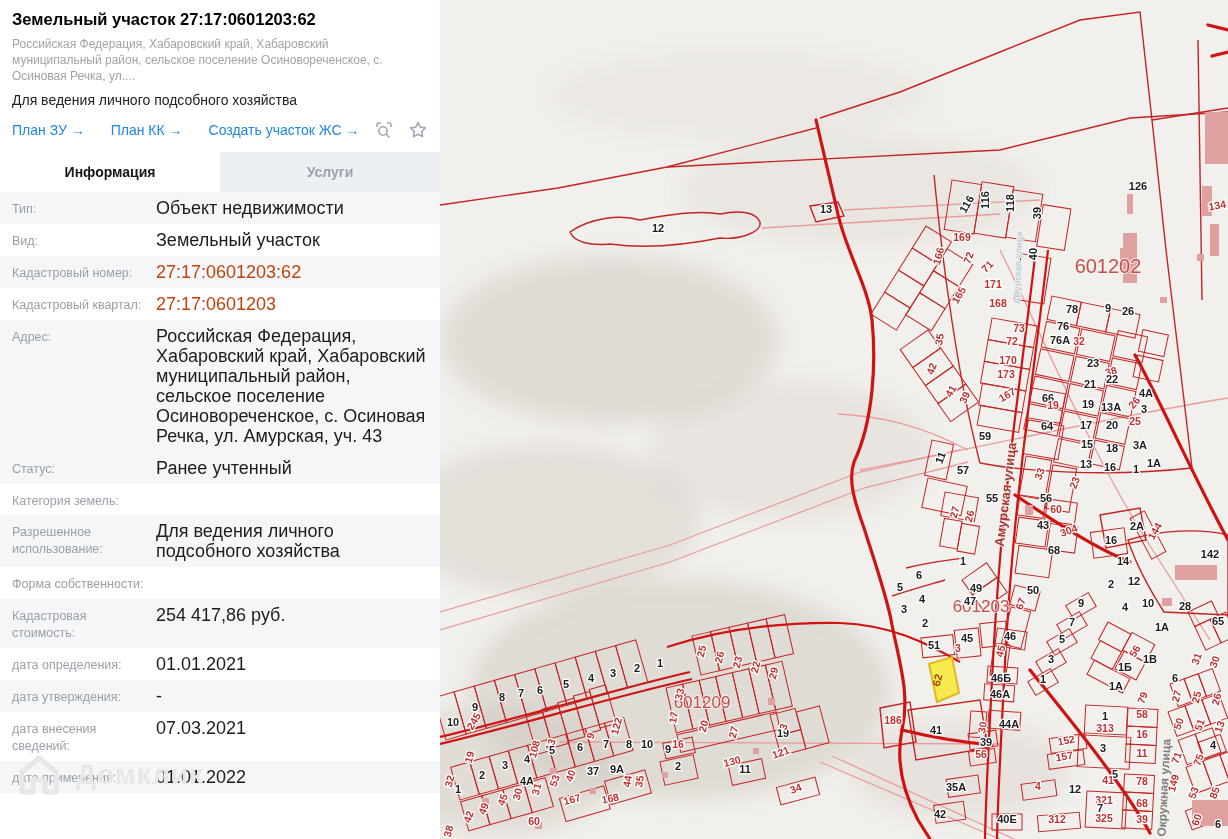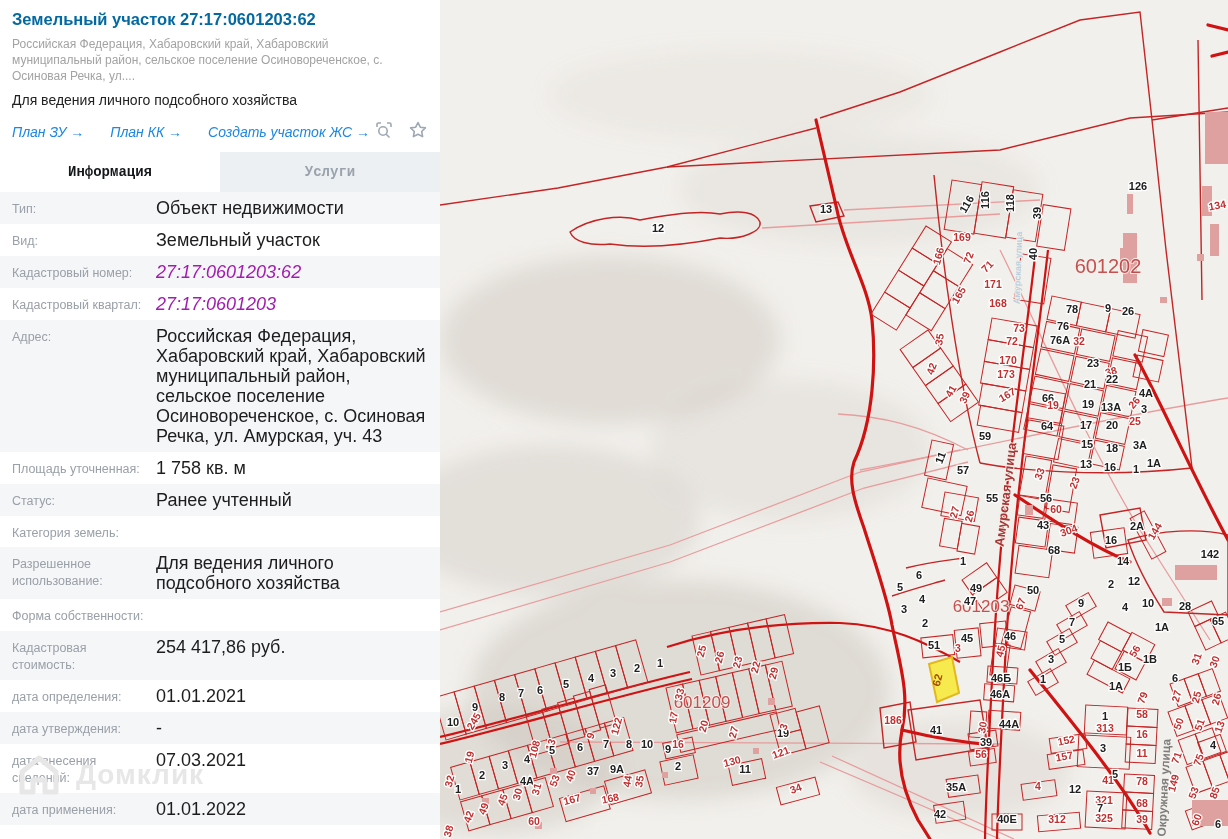--- a/index.html
+++ b/index.html
@@ -1,38 +1,38 @@
 <!DOCTYPE html>
 <html><head>
 <meta charset="utf-8">
 <style>
   html,body{margin:0;padding:0;background:#fff;}
   .app{position:relative;width:1228px;height:839px;overflow:hidden;font-family:"Liberation Sans",sans-serif;background:#fff;}
   
   .panel{position:absolute;left:0;top:0;width:440px;height:839px;background:#fff;z-index:2;}
   .hdr{padding:10px 12px 0 12px;}
-  .title{font-size:16.5px;font-weight:bold;color:#0369a1;margin:0 0 7px 0;}
+  .title{font-size:16.5px;font-weight:bold;color:#000000;margin:0 0 7px 0;}
   .subtitle{font-size:12px;color:#a3a3a3;line-height:1.35;margin:0 0 7px 0;max-width:400px;}
   .usage{font-size:14px;color:#222;margin:0 0 10px 0;}
-  .linksrow{display:flex;align-items:flex-end;padding:2px 0 12px 0;font-style:italic;}
+  .linksrow{display:flex;align-items:center;padding:2px 0 12px 0;}
   .plink{font-size:14px;color:#1d87e2;cursor:pointer;white-space:nowrap;}
   .hdricons{margin-left:auto;display:flex;gap:14px;align-items:center;}
   .hicon{width:20px;height:20px;color:#9dա8b4;color:#9da8b4;cursor:pointer;}
   .hicon svg{width:20px;height:20px;display:block;}
   
   .tabs{display:flex;height:40px;background:#edf0f3;}
-  .tab{flex:1;display:flex;align-items:center;justify-content:center;font-size:14px;font-weight:bold;color:#9aa3ad;cursor:pointer;font-family:Liberation Mono, monospace;}
+  .tab{flex:1;display:flex;align-items:center;justify-content:center;font-size:14px;font-weight:bold;color:#9aa3ad;cursor:pointer;}
   .tab.active{background:#fff;color:#15181b;}
   
   .rows{}
   .row{display:flex;padding:6px 12px;}
   .row.alt{background:#f5f6f8;}
   .row .lbl{width:140px;min-width:140px;color:#9aa0a8;font-size:12.5px;line-height:1.35;padding-top:3px;}
   .row .val{flex:1;font-size:18px;color:#1d1d1f;line-height:20px;padding-left:4px;}
-  .row .val.link{color:#a21caf;cursor:pointer;font-style:italic;}
+  .row .val.link{color:#c2410c;cursor:pointer;}
   
   .wm{position:absolute;left:12px;top:748px;display:flex;align-items:center;gap:10px;color:#e7e7e7;pointer-events:none;}
   .wm svg{width:54px;height:54px;display:block;}
   .wm .wmt{font-size:28px;font-weight:bold;letter-spacing:1px;}
   
   .map{position:absolute;left:440px;top:0;width:788px;height:839px;background:#f2f0ec;box-shadow:inset 8px 0 10px -8px rgba(0,0,0,.28);}
   .map svg{display:block;}
   .p rect,.p path,.p polygon{fill:none;stroke:#c42424;stroke-width:1;}
   .p2 path{fill:none;stroke:#c42424;stroke-width:1.4;}
   .thick path{fill:none;stroke:#cf1212;stroke-width:3.2;stroke-linecap:round;}
@@ -97,24 +97,20 @@
           <div class="lbl">Кадастровый номер:</div>
           <div class="val link">27:17:0601203:62</div>
         </div>
         <div class="row">
           <div class="lbl">Кадастровый квартал:</div>
           <div class="val link">27:17:0601203</div>
         </div>
         <div class="row alt">
           <div class="lbl">Адрес:</div>
           <div class="val">Российская Федерация, Хабаровский край, Хабаровский муниципальный район, сельское поселение Осиновореченское, с. Осиновая Речка, ул. Амурская, уч. 43</div>
-        </div>
-        <div class="row">
-          <div class="lbl">Площадь уточненная:</div>
-          <div class="val">1 758 кв. м</div>
         </div>
         <div class="row alt">
           <div class="lbl">Статус:</div>
           <div class="val">Ранее учтенный</div>
         </div>
         <div class="row">
           <div class="lbl">Категория земель:</div>
         </div>
         <div class="row alt">
           <div class="lbl">Разрешенное использование:</div>

